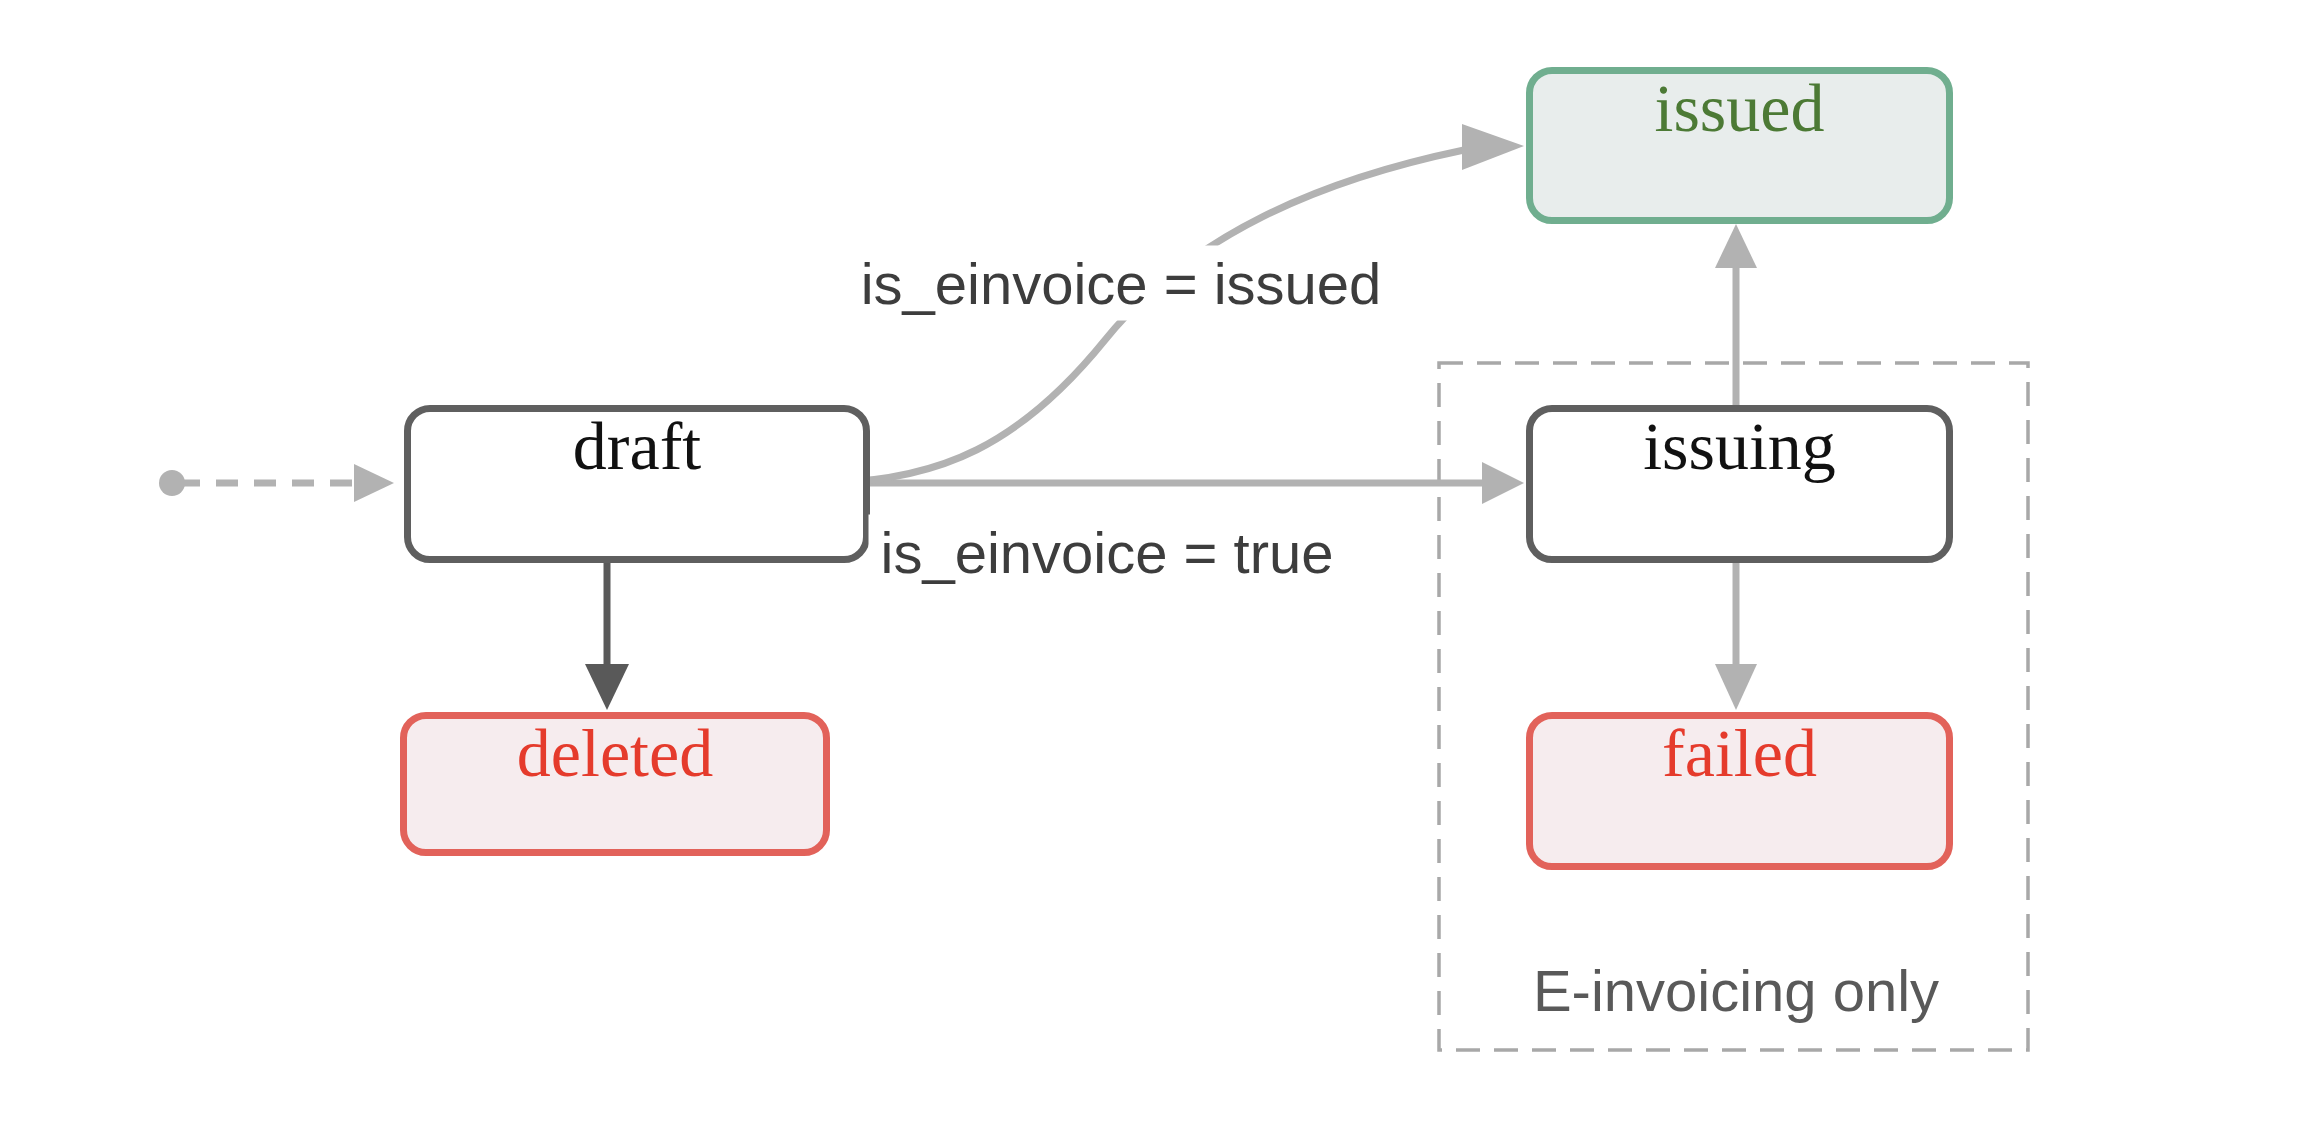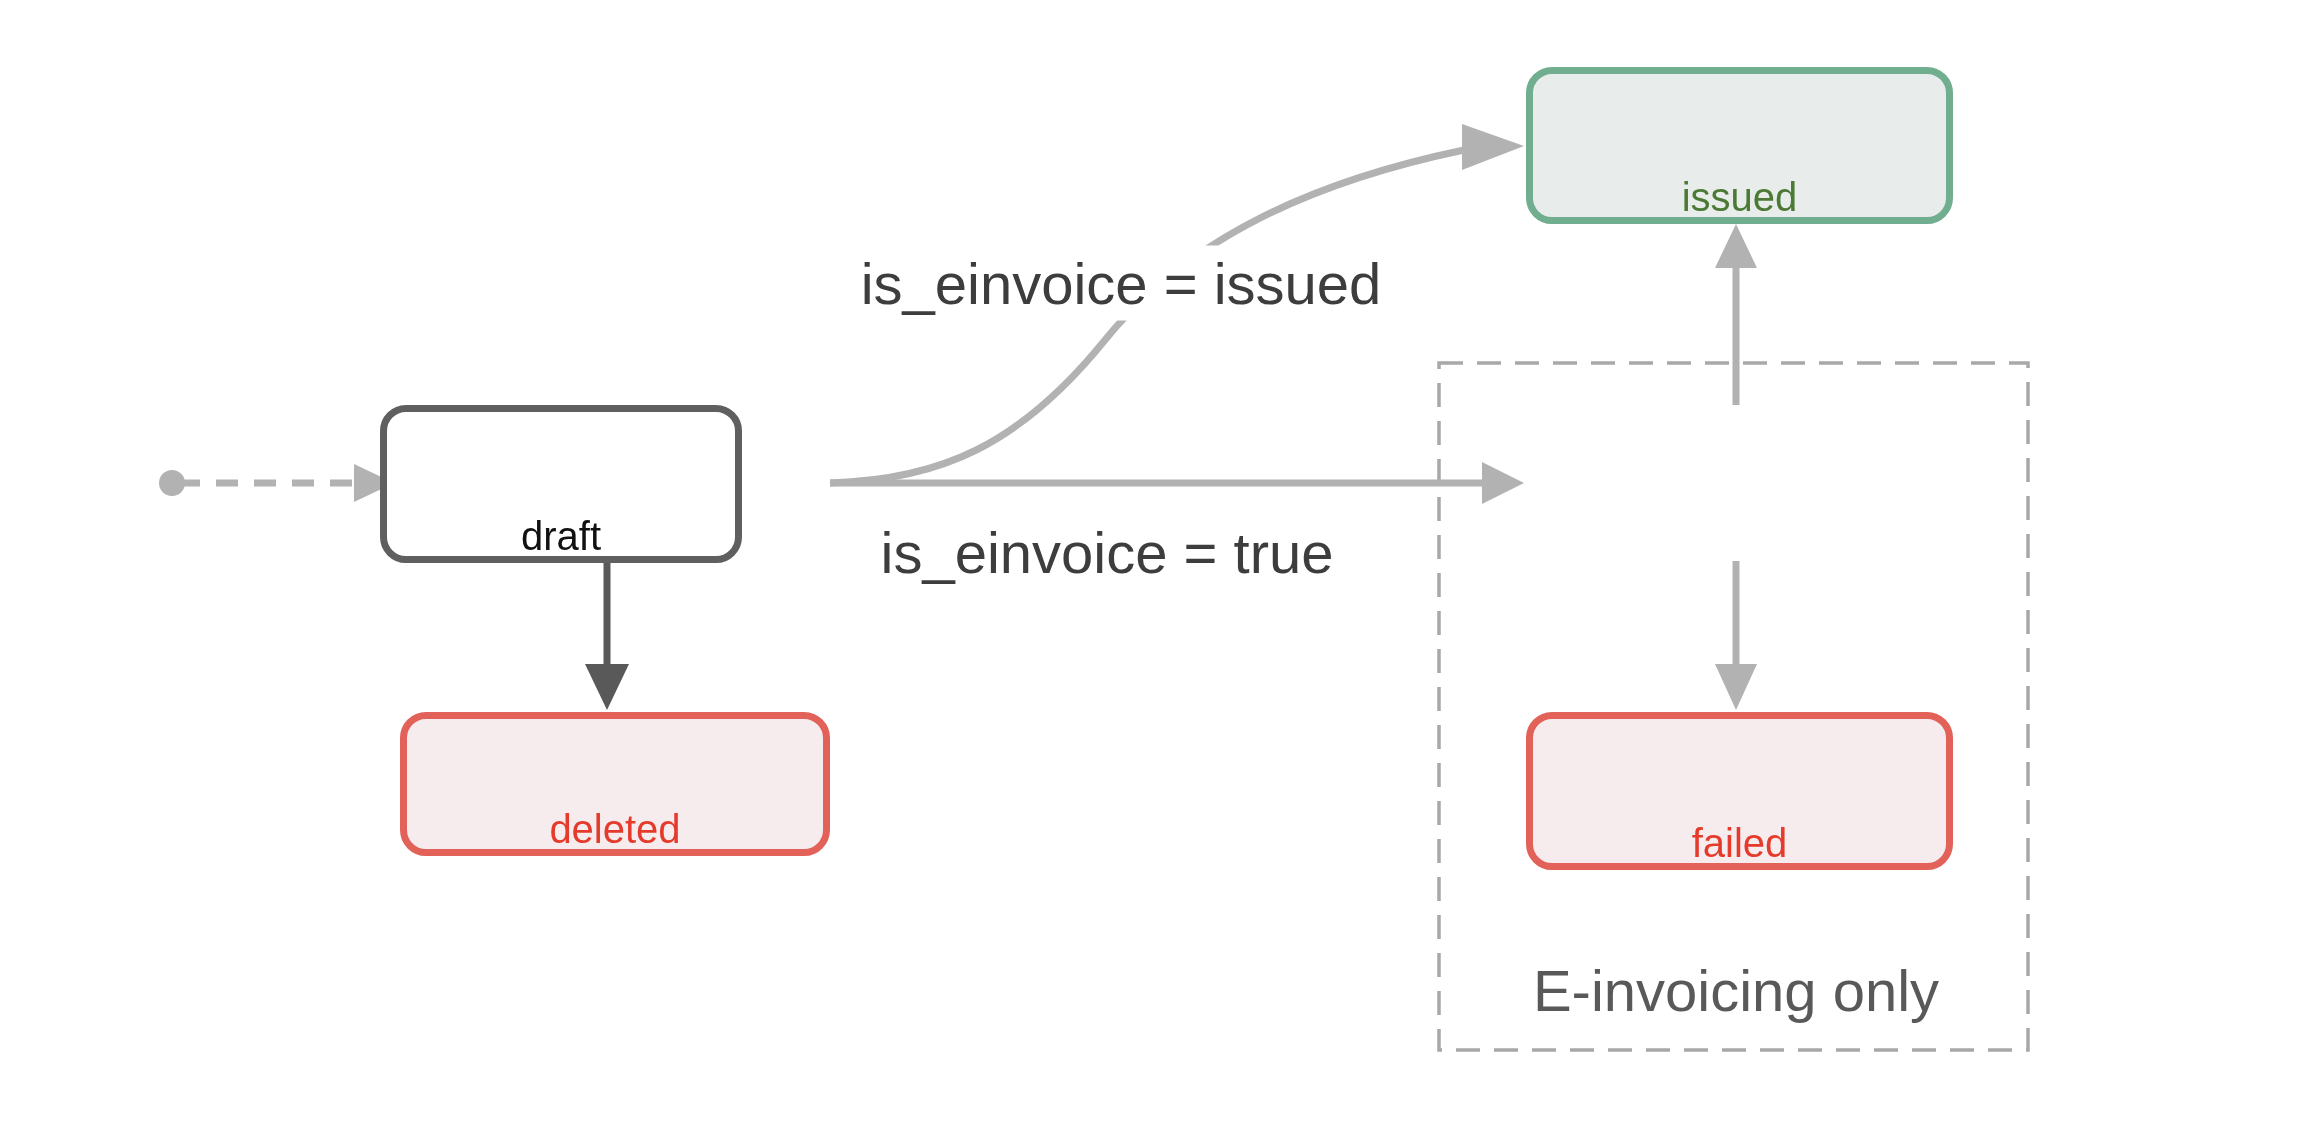--- a/index.html
+++ b/index.html
@@ -22,28 +22,29 @@
   body{width:2314px;height:1132px;overflow:hidden;
        font-family:"Liberation Sans", sans-serif;}
   .canvas{position:relative;width:2314px;height:1132px;background:#ffffff;}
   .edges{position:absolute;left:0;top:0;width:2314px;height:1132px;}
 
   .node{
     position:absolute;box-sizing:border-box;
     border:7px solid var(--neutral-border);
     border-radius:26px;
     background:var(--neutral-fill);
-    display:flex;align-items:flex-end;justify-content:center;
-    font-size:40px;color:var(--neutral-text);
+    display:flex;align-items:flex-start;justify-content:center;
+    font-size:68px;color:var(--neutral-text);
     line-height:1;
+    font-family:Liberation Serif, serif;
   }
   .node.success{border-color:var(--success-border);background:var(--success-fill);color:var(--success-text);}
   .node.danger{border-color:var(--danger-border);background:var(--danger-fill);color:var(--danger-text);}
 
-  .node.draft  {left:380px; top:405px; width:362px; height:158px;}
+  .node.draft  {left:404px; top:405px; width:466px; height:158px;}
   .node.deleted{left:400px; top:712px; width:430px; height:144px;}
   .node.issued {left:1526px;top:67px;  width:427px; height:157px;}
   .node.issuing{left:1526px;top:405px; width:427px; height:158px;}
   .node.failed {left:1526px;top:712px; width:427px; height:158px;}
 
   .edge-label{
     position:absolute;transform:translate(-50%,-50%);
     background:#ffffff;padding:4px 12px;
     font-size:58px;color:var(--label-text);white-space:nowrap;
   }
@@ -93,20 +94,23 @@
 
   <div class="node draft">
     <span>draft</span>
   </div>
   <div class="node issued success">
     <span>issued</span>
   </div>
   <div class="node deleted danger">
     <span>deleted</span>
   </div>
+  <div class="node issuing">
+    <span>issuing</span>
+  </div>
   <div class="node failed danger">
     <span>failed</span>
   </div>
 
   <div class="edge-label false-label">is_einvoice = issued</div>
   <div class="edge-label true-label">is_einvoice = true</div>
 
 </div>
 
 </body></html>

